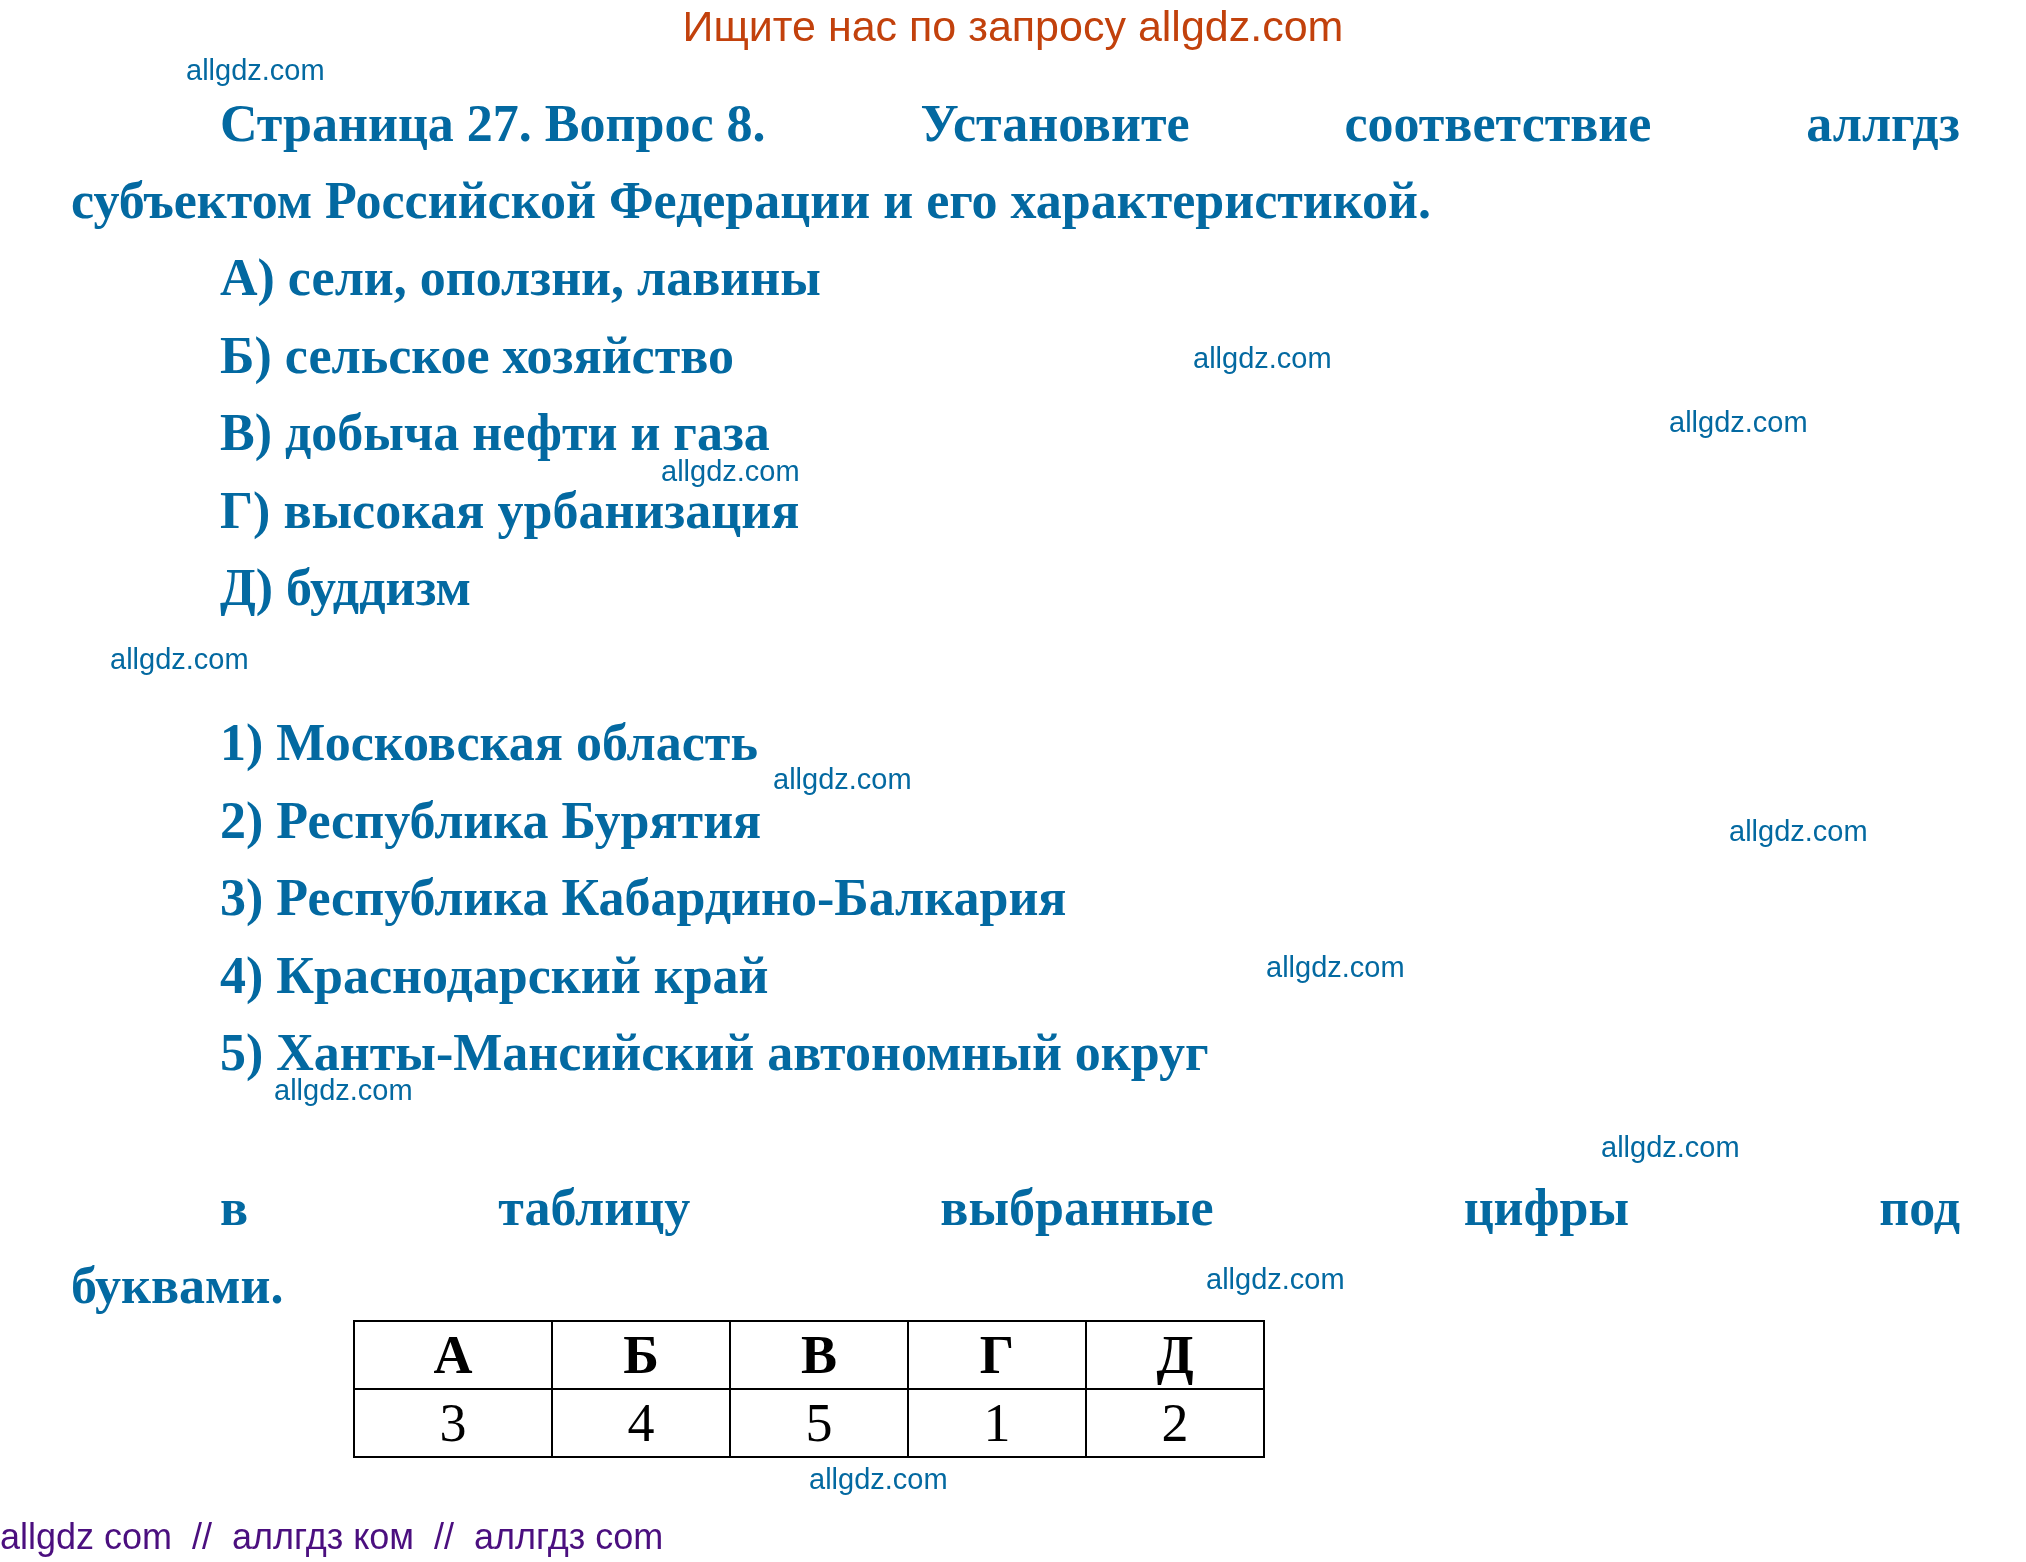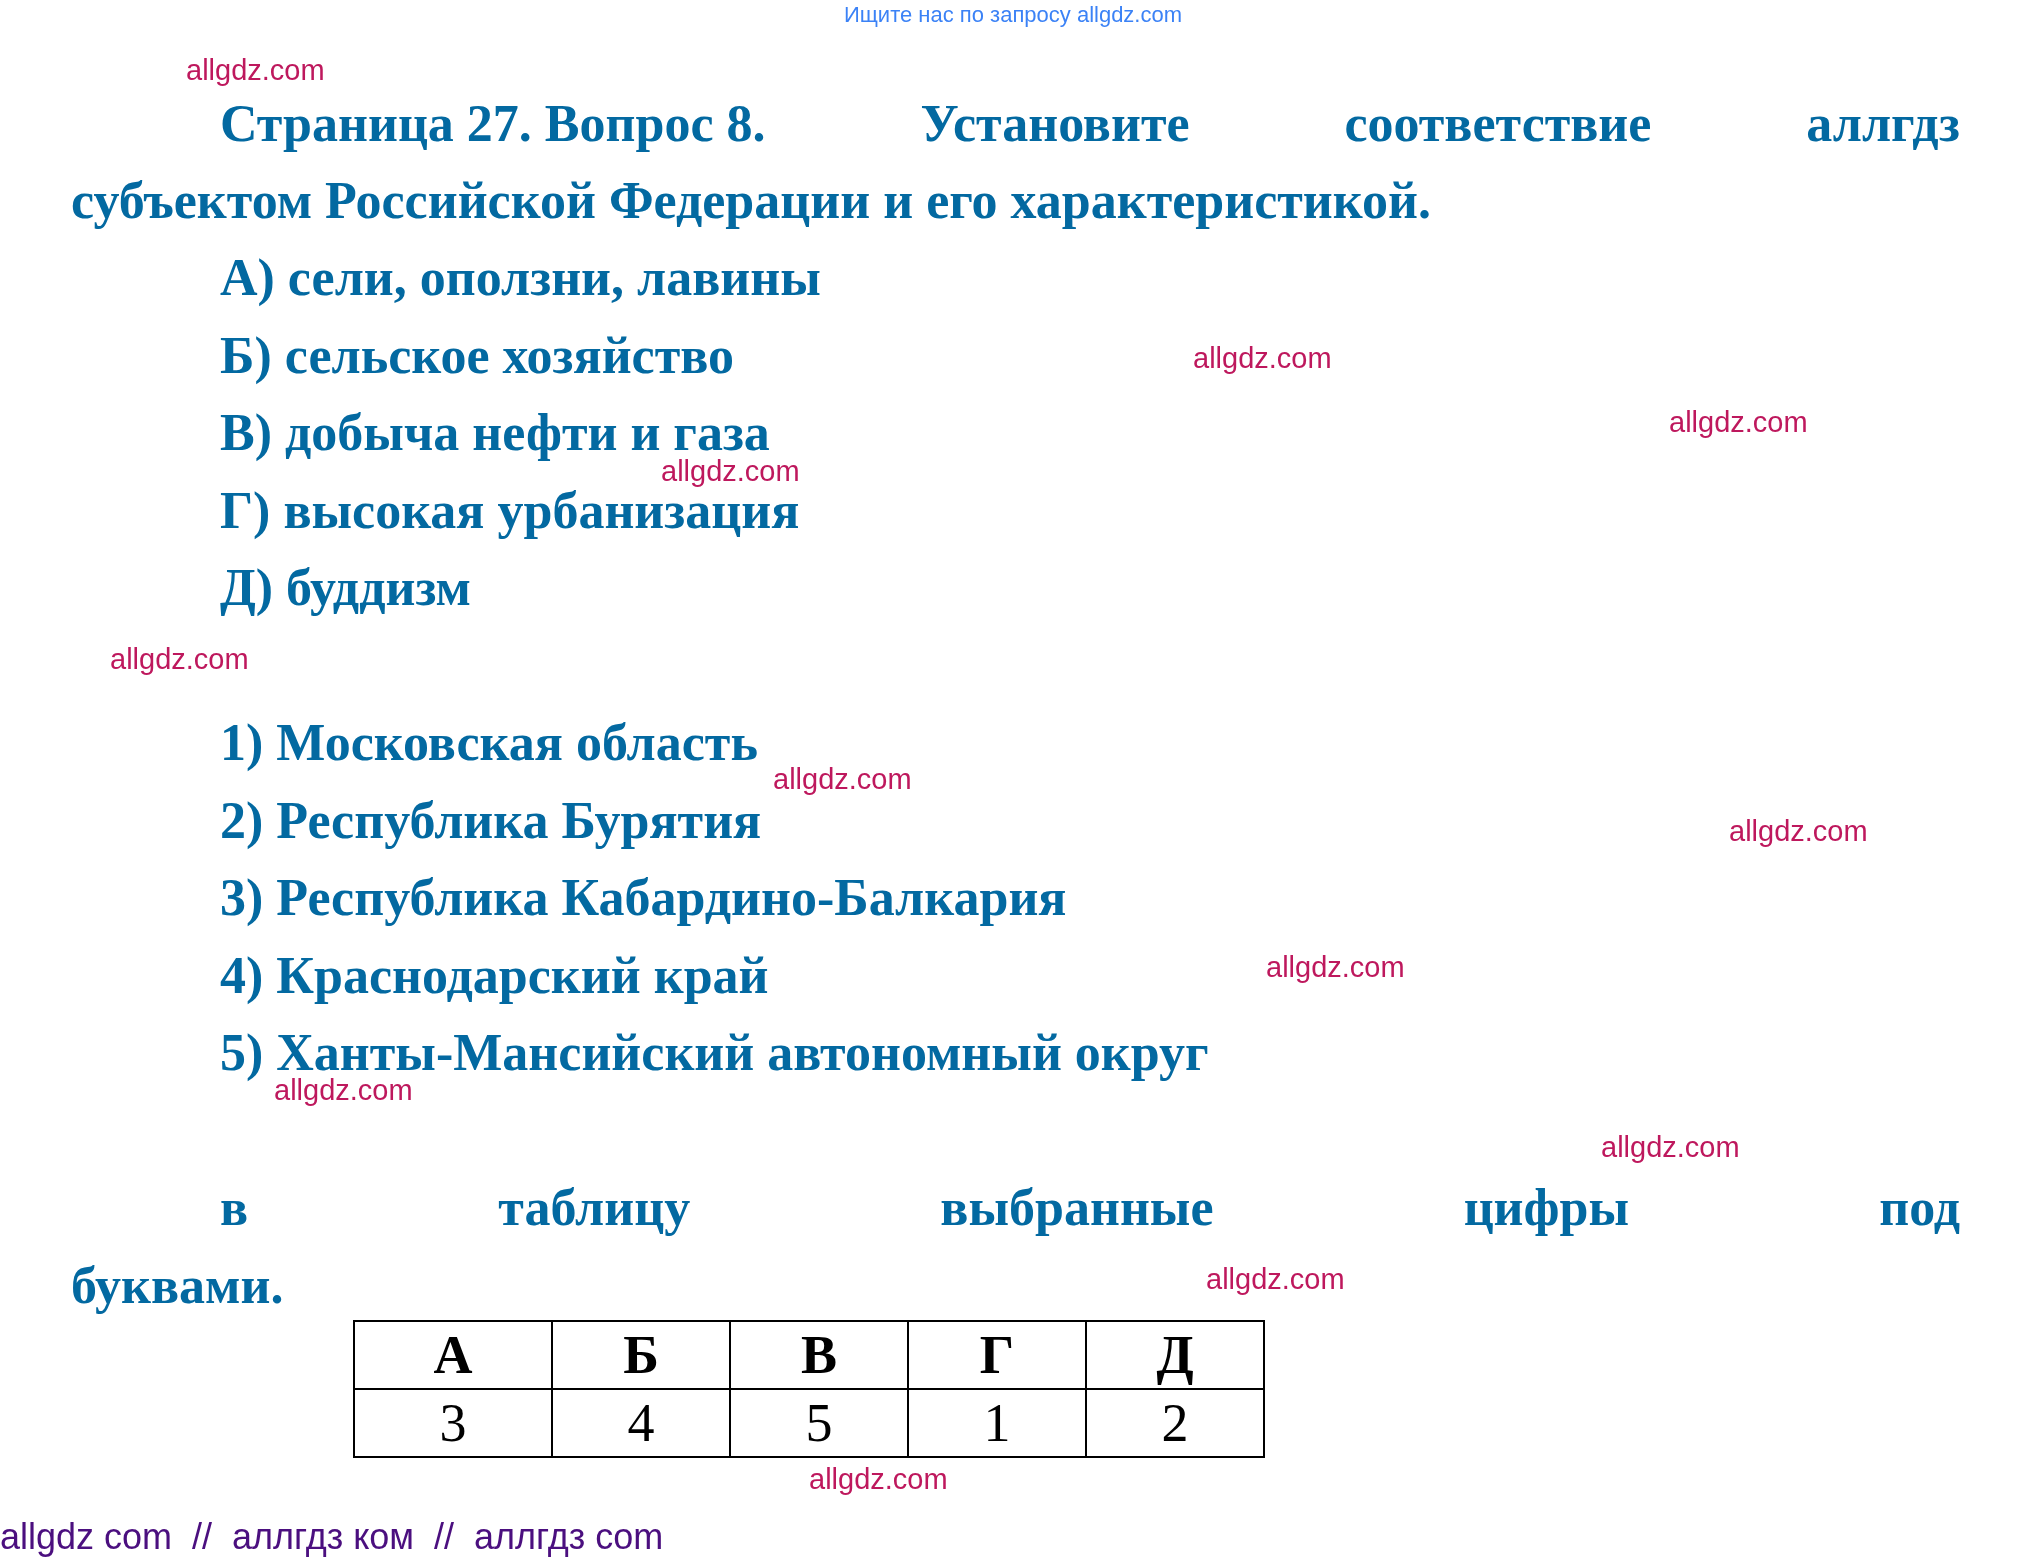--- a/index.html
+++ b/index.html
@@ -1,21 +1,21 @@
 <!DOCTYPE html>
 <html><head>
 <meta charset="utf-8">
 <style>
   html, body { margin:0; padding:0; background:#ffffff; }
   body { width:2026px; height:1562px; position:relative; overflow:hidden; }
   .serif { font-family: "Liberation Serif", "DejaVu Serif", serif; font-weight:bold; color:#0369a1; }
   .sans { font-family: "Liberation Sans", "DejaVu Sans", sans-serif; }
   .abs { position:absolute; white-space:nowrap; }
-  .top-banner { left:0; width:2026px; top:2px; text-align:center; font-size:22px; color:#3b82f6; }
-  .wm { font-size:29px; color:#be185d; }
+  .top-banner { left:0; width:2026px; top:2px; text-align:center; font-size:43px; color:#c2410c; }
+  .wm { font-size:29px; color:#0369a1; }
   .line { font-size:52px; line-height:60px; }
   .justify-line { left:220px; width:1740px; display:flex; justify-content:space-between; }
   .answer-table { position:absolute; left:353px; top:1320px; border-collapse:collapse; }
   .answer-table td { border:2.5px solid #000; width:176px; height:66px; text-align:center; vertical-align:middle; font-family:"Liberation Serif","DejaVu Serif",serif; font-size:54px; color:#000; padding:0; }
   .answer-table tr.head td { font-weight:bold; }
   .answer-table td.first { width:196px; }
   .footer { left:0; width:2026px; top:1516px; font-size:36px; color:#4b0f7f; }
 </style>
 </head>
 <body>

